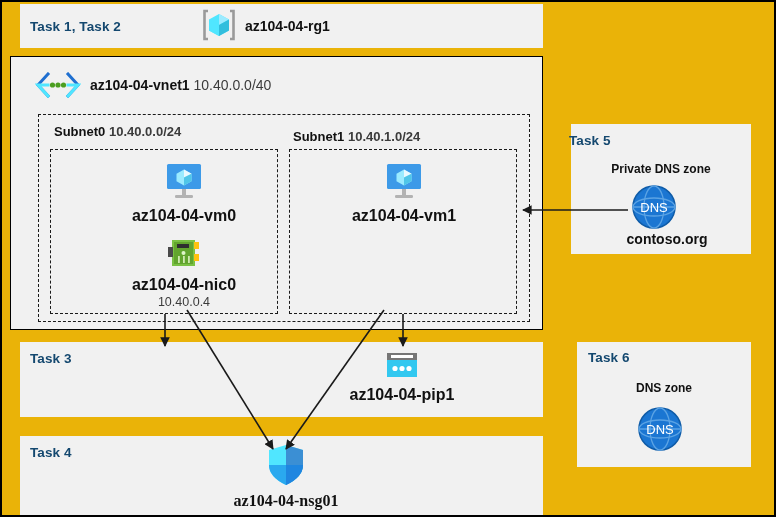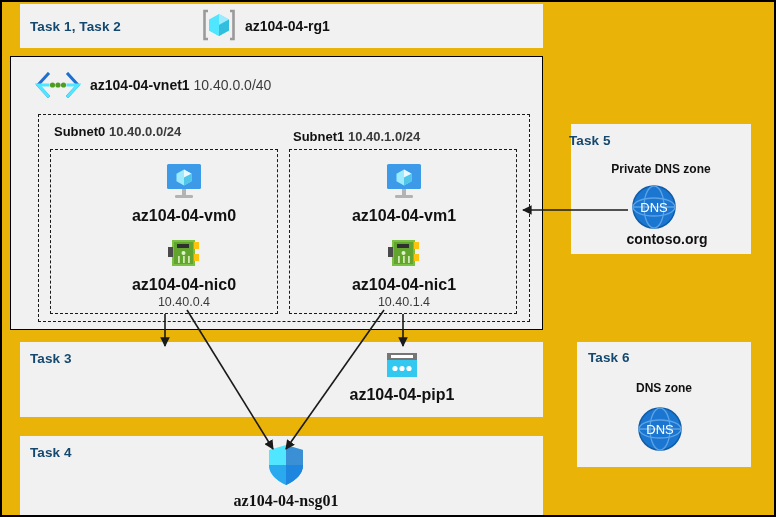--- a/index.html
+++ b/index.html
@@ -178,36 +178,20 @@
       <rect x="4" y="2" width="34" height="25" rx="1.5" fill="#3d9ae8"></rect>
       <polygon points="21,7.5 28.5,11.7 28.5,19.3 21,23.5 13.5,19.3 13.5,11.7" fill="#9cebff"></polygon>
       <polygon points="21,7.5 28.5,11.7 21,15.6" fill="#eaf9ff"></polygon>
       <polygon points="21,15.6 28.5,11.7 28.5,19.3 21,23.5" fill="#50c6e8"></polygon>
       <rect x="19" y="27" width="4" height="6" fill="#b3b3b3"></rect>
       <rect x="12" y="33" width="18" height="3" rx="1.2" fill="#b3b3b3"></rect>
     </svg>
     <div class="nlabel">az104-04-vm1</div>
   </div>
 
-  <div class="node" style="left:322px;top:235px;width:160px;">
-    <svg width="38" height="34" viewBox="0 0 38 34">
-      <rect x="7" y="3" width="23" height="26" fill="#7ac143"></rect>
-      <rect x="9" y="5" width="19" height="22" fill="#62a52e"></rect>
-      <rect x="3" y="10" width="5" height="10" fill="#4a4a4a"></rect>
-      <rect x="29" y="5" width="5" height="7" fill="#ffc20e"></rect>
-      <rect x="29" y="17" width="5" height="7" fill="#ffc20e"></rect>
-      <rect x="12" y="7" width="12" height="4" fill="#2f2f2f"></rect>
-      <circle cx="18.5" cy="16" r="2" fill="#dff5c8"></circle>
-      <rect x="13" y="19" width="1.8" height="7" fill="#cfe9b0"></rect>
-      <rect x="18" y="19" width="1.8" height="7" fill="#cfe9b0"></rect>
-      <rect x="23" y="19" width="1.8" height="7" fill="#cfe9b0"></rect>
-    </svg>
-    <div class="nlabel">az104-04-nic1</div>
-    <div class="nsub">10.40.1.4</div>
-  </div>
 
   <div class="panel" id="task3-panel"></div>
   <div class="task-label" id="task3-label">Task 3</div>
 
 
   <div class="node" style="left:320px;top:349px;width:160px;">
     <svg width="38" height="30" viewBox="0 0 38 30">
       <rect x="4" y="2" width="30" height="7" fill="#767676"></rect>
       <rect x="8" y="4" width="22" height="3" fill="#ffffff"></rect>
       <rect x="4" y="9" width="30" height="17" fill="#32c8f0"></rect>

